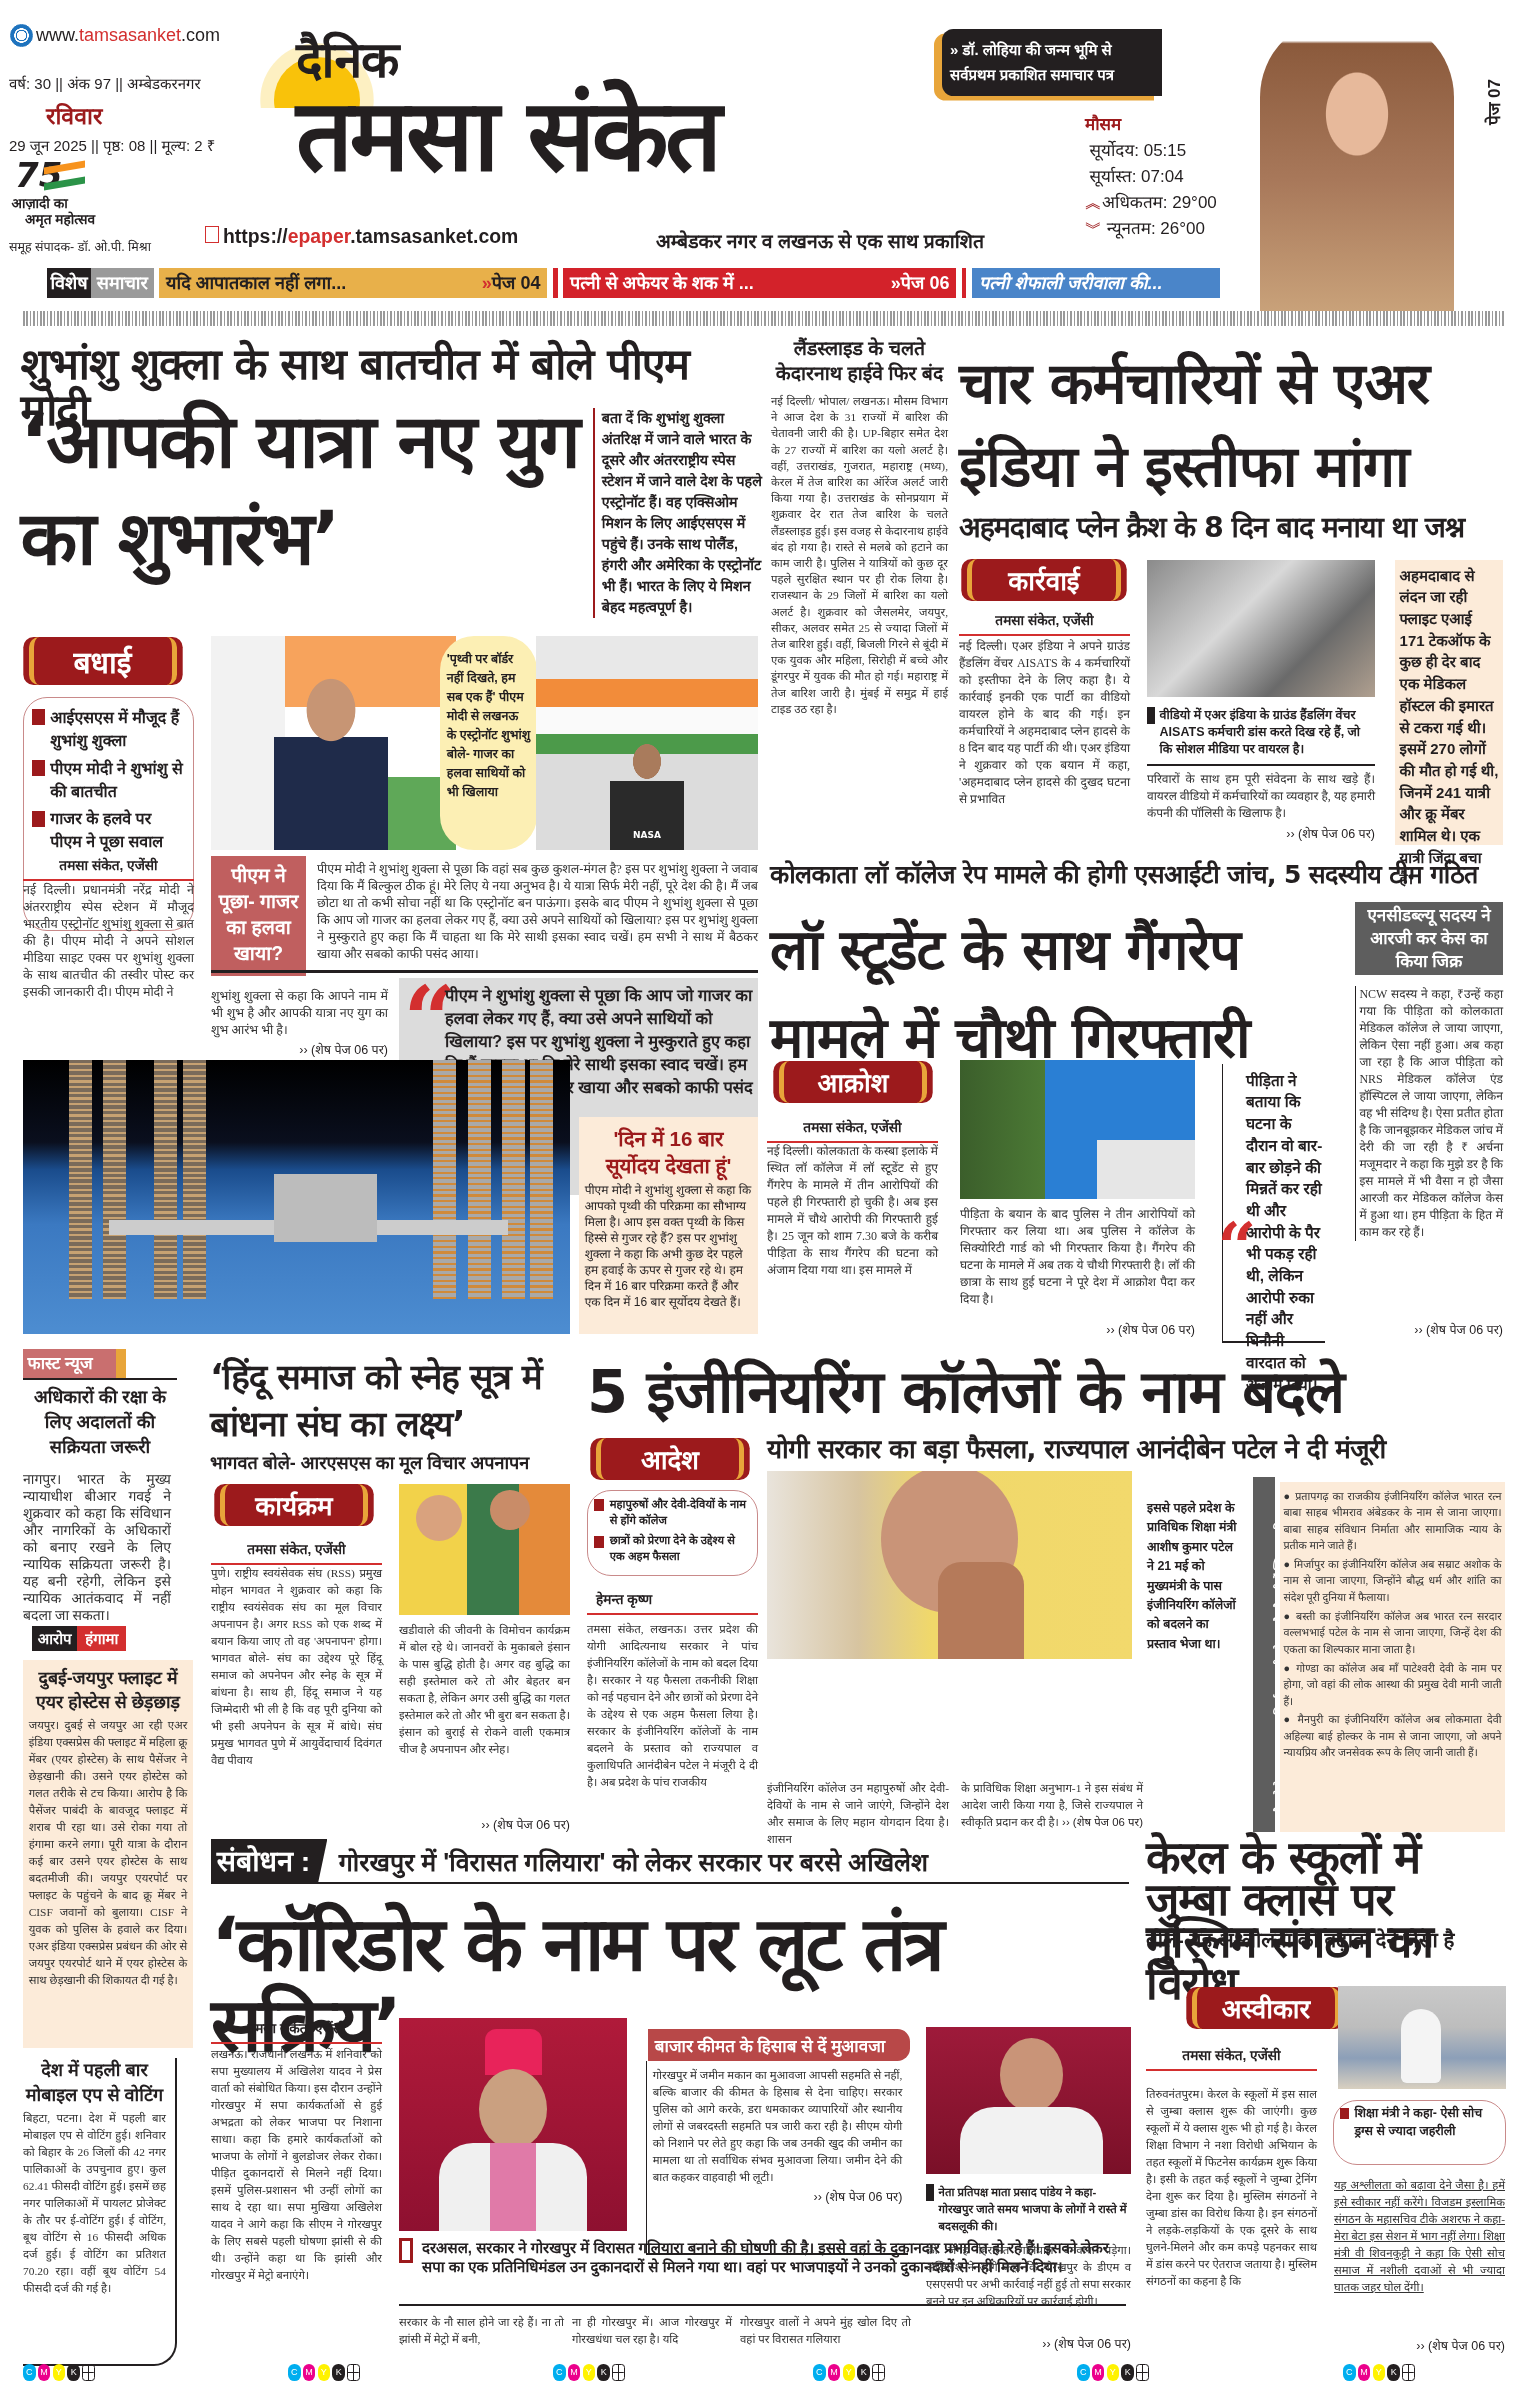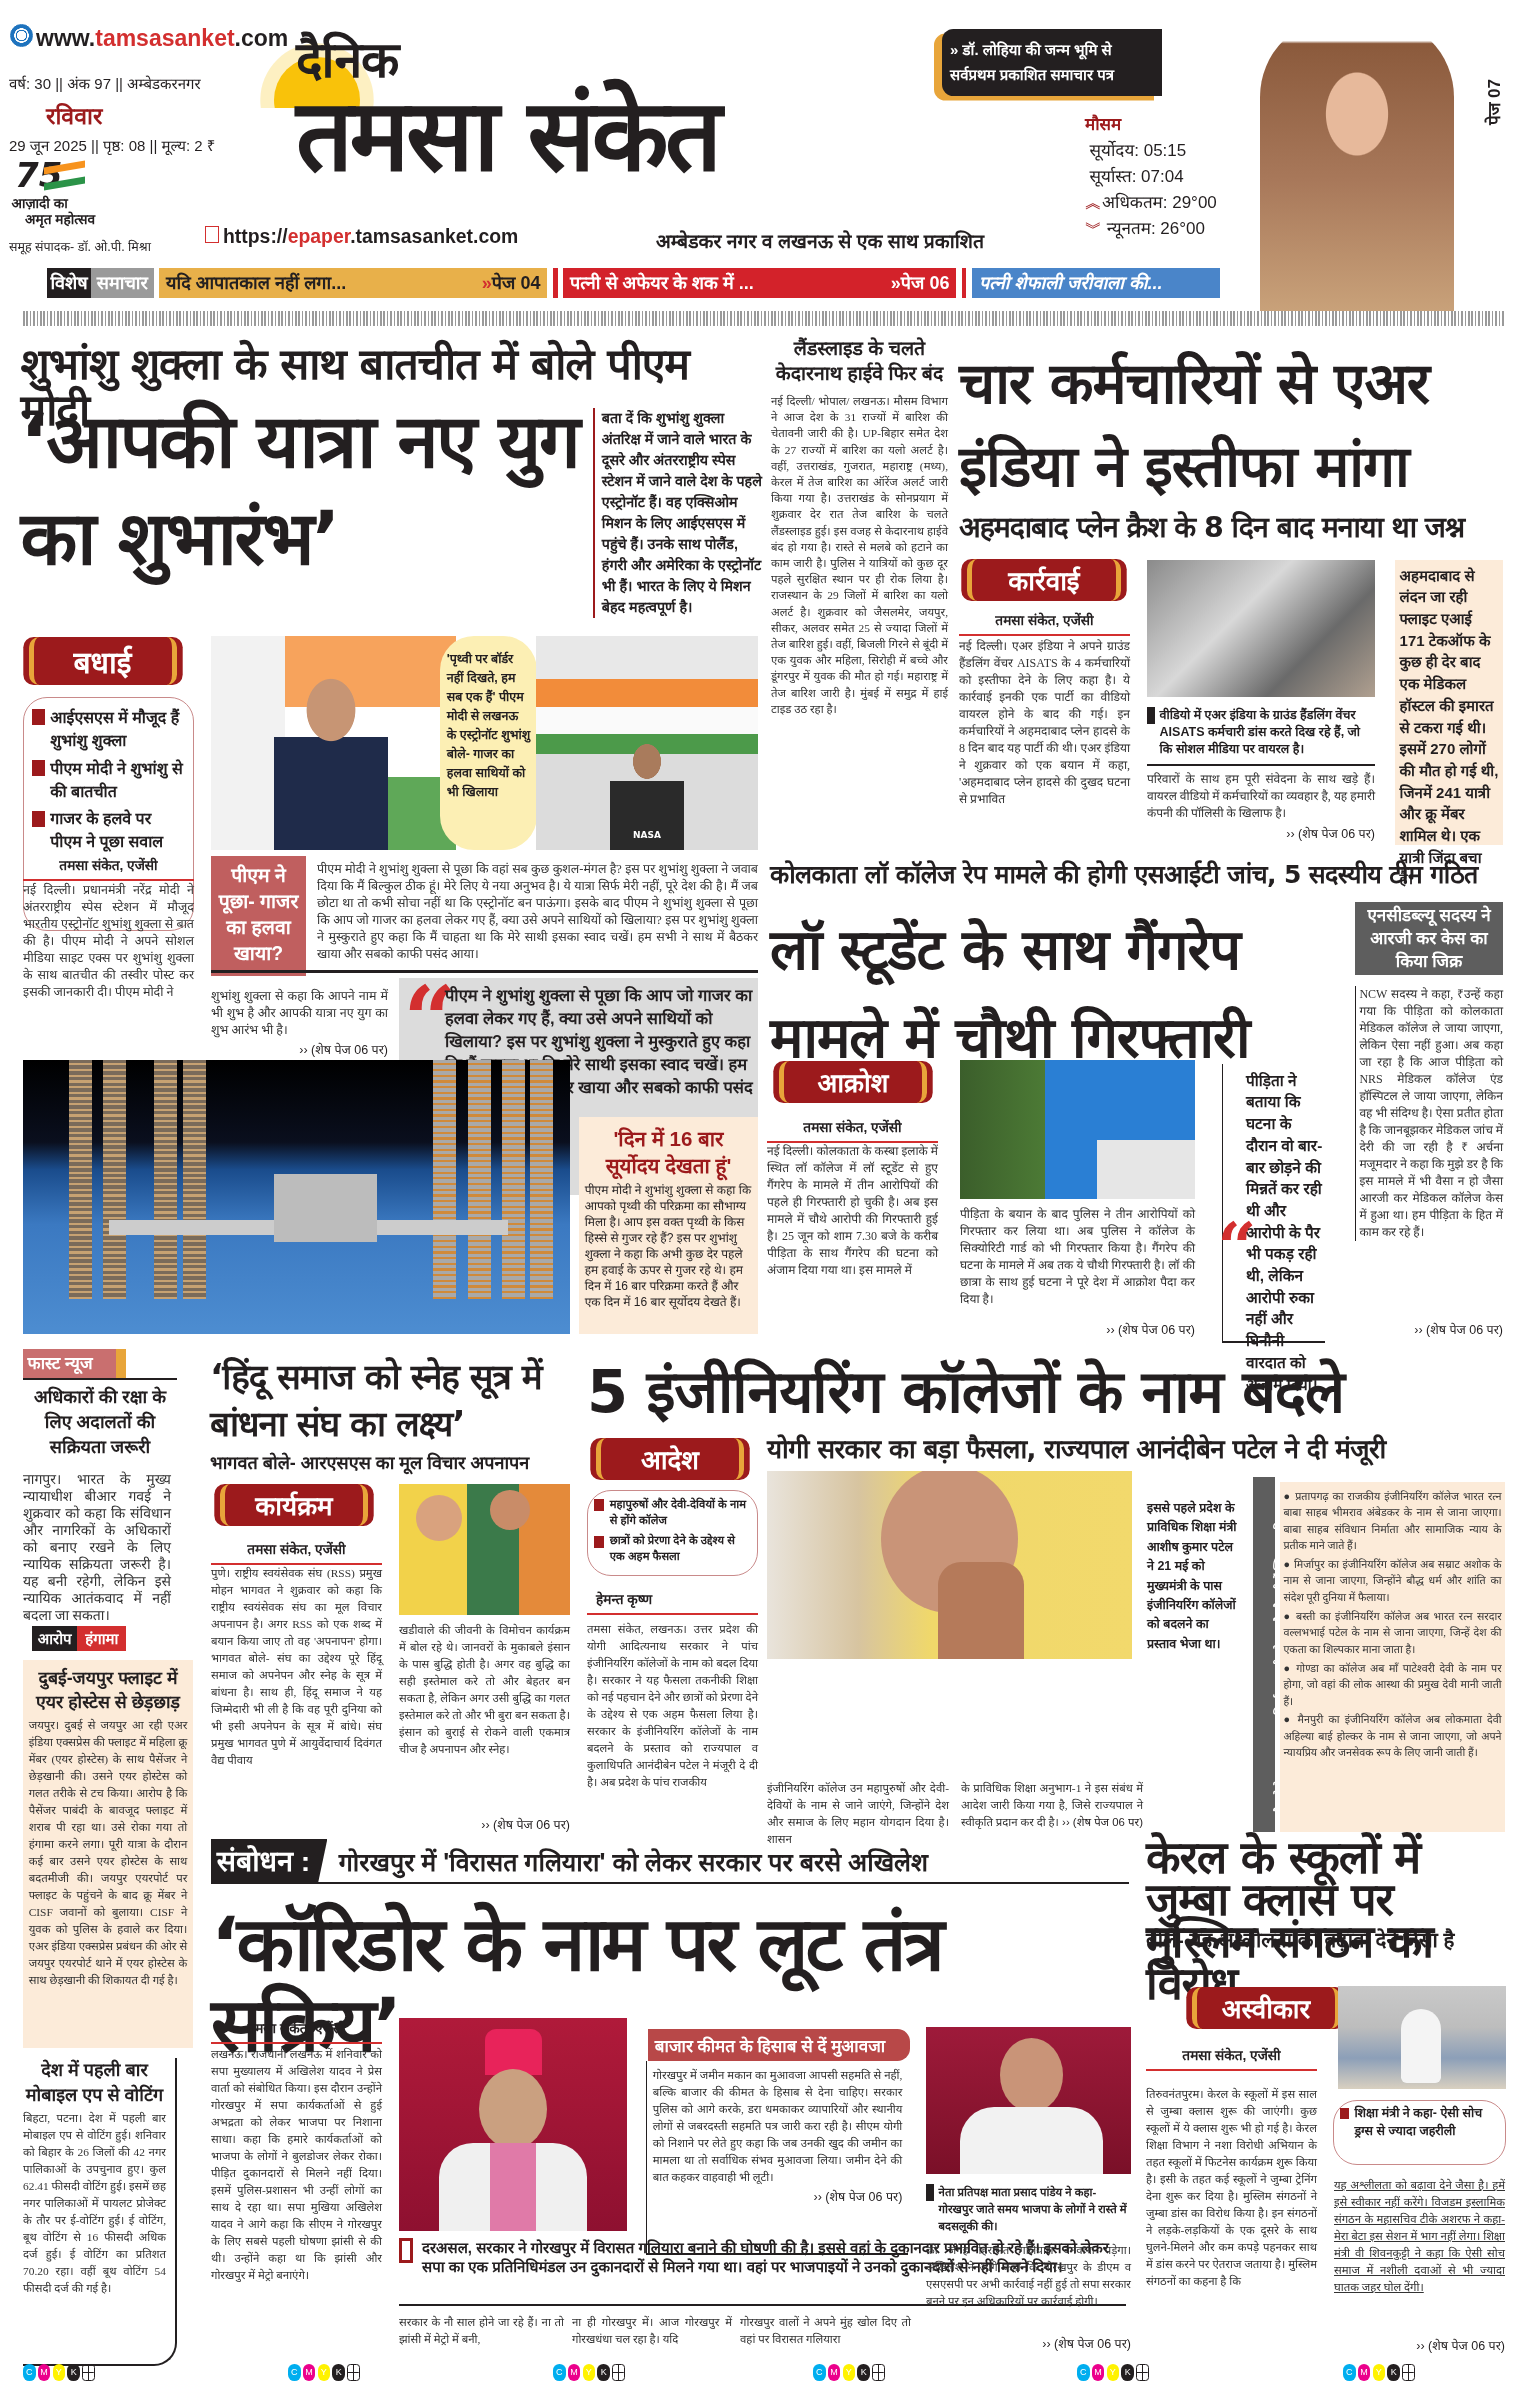--- a/index.html
+++ b/index.html
@@ -19,21 +19,21 @@
   .cmyk { display: flex; gap: 2.3px; }
   .cmyk span { width: 12.5px; height: 17px; border-radius: 6.3px; color: #fff; font-size: 9px; text-align: center; line-height: 17px; font-family: "Liberation Sans", sans-serif; }
   .quote-mark { color: #d32f2f; font-weight: bold; font-family: "DejaVu Serif", serif; }
 </style>
 </head>
 <body>
 
 <div class="abs" style="left:0;top:0;width:1526px;height:262px;">
 
   <div class="abs" style="left:10.3px;top:24px;width:23px;height:23px;border-radius:50%;background:radial-gradient(circle,#fff 30%,#1e73be 32%,#1e73be 38%,#fff 40%,#fff 48%,#1e73be 50%);border:1.7px solid #1e73be;"></div>
-  <div class="abs cond" style="left:36px;top:25px;font-size:23px;font-weight:bold;">
+  <div class="abs cond" style="left:36px;top:25px;font-size:18px;font-weight:normal;">
     <span>www.</span><span style="color:#d32f2f">tamsasanket</span><span>.com</span>
   </div>
   <div class="abs cond" style="left:9px;top:73px;font-size:15px;">वर्ष: 30 || अंक 97 || अम्बेडकरनगर</div>
   <div class="abs cond" style="left:46px;top:99px;font-size:23px;font-weight:bold;color:#9c1a1c;">रविवार</div>
   <div class="abs cond" style="left:9px;top:135px;font-size:15px;">29 जून 2025 || पृष्ठ: 08 || मूल्य: 2 ₹</div>
 
   <div class="abs" style="left:15px;top:155px;width:57px;height:41px;">
     <div style="position:absolute;left:0;top:0;font-size:34px;font-weight:bold;font-style:italic;">75</div>
     <div style="position:absolute;left:28.5px;top:9px;width:41px;height:6.8px;background:#f7931e;transform:skewY(-10deg);"></div>
     <div style="position:absolute;left:28.5px;top:25px;width:41px;height:6.8px;background:#2b9348;transform:skewY(-10deg);"></div>

